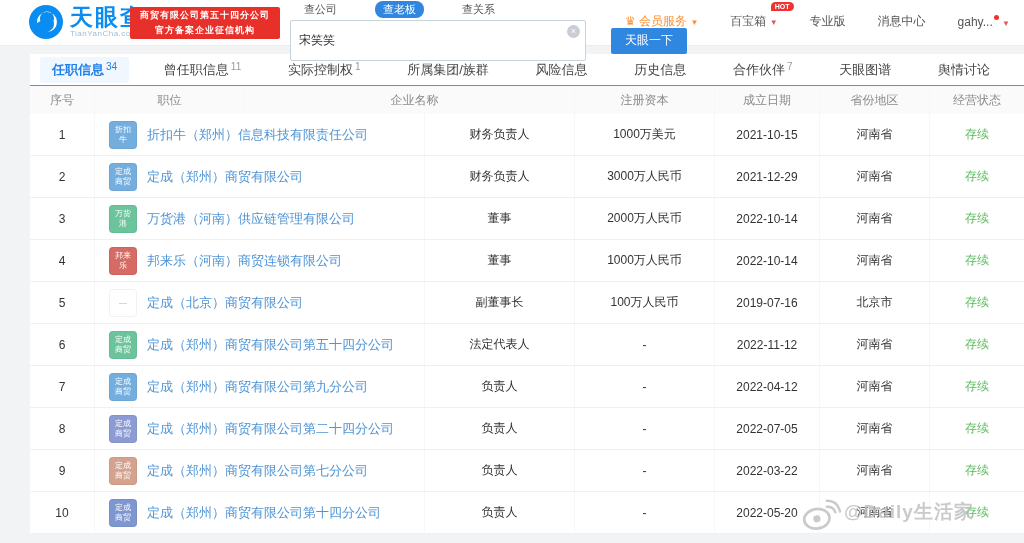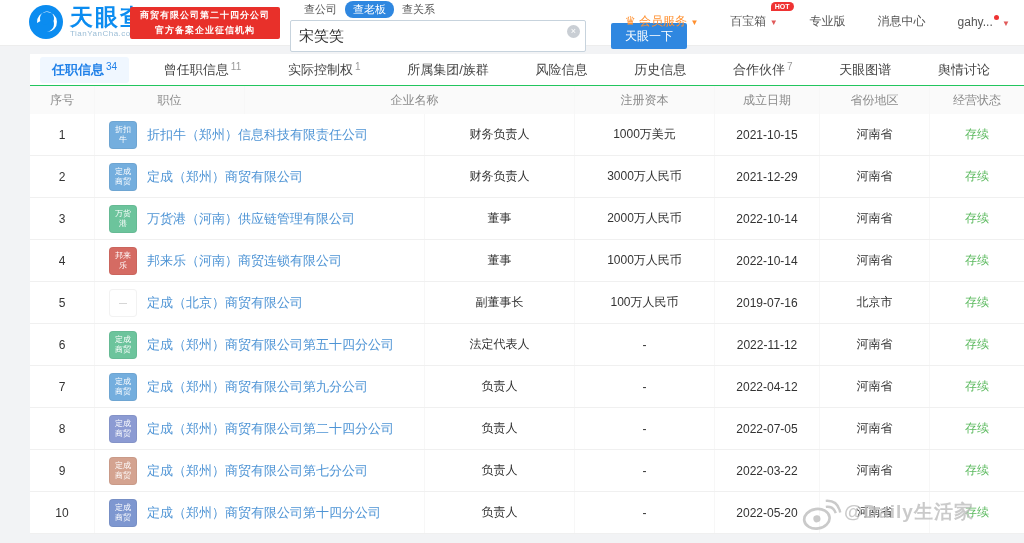--- a/index.html
+++ b/index.html
@@ -8,26 +8,26 @@
 
   
   .topbar { position:absolute; top:0; left:0; width:1024px; height:46px; background:#fff; border-bottom:1px solid #ededed; z-index:5; }
   .brand { position:absolute; left:28px; top:4px; display:flex; align-items:center; }
   .brand-text { margin-left:6px; }
   .brand-name { font-size:23px; font-weight:bold; color:#0b8cf0; letter-spacing:2px; line-height:1; }
   .brand-domain { font-size:8px; color:#9bbdd6; letter-spacing:.5px; }
   .gov-badge { position:absolute; left:130px; top:7px; width:150px; height:32px; background:#e8302a; color:#fff; font-size:9px; font-weight:bold; text-align:center; line-height:15px; letter-spacing:1px; border-radius:2px; padding-top:1px; }
 
   .search-area { position:absolute; left:290px; top:0; }
-  .search-tabs { display:flex; font-size:11px; color:#555; margin:1px 0 2px 6px; }
+  .search-tabs { display:flex; font-size:11px; color:#555; margin:1px 0 2px 6px;gap:30px; }
   .search-tab { padding:1px 8px; cursor:pointer; }
   .search-tab.active { background:#2f87e0; color:#fff; border-radius:8px; }
   .search-row { display:flex; align-items:center; }
   .search-box { position:relative; }
-  .search-input { width:296px; height:32px; border:1px solid #c7d3dd; border-radius:2px; font-size:15px; padding:0 24px 0 8px; color:#333; outline:none; font-family:inherit; }
+  .search-input { width:296px; height:41px; border:1px solid #c7d3dd; border-radius:2px; font-size:12px; padding:0 24px 0 8px; color:#333; outline:none; font-family:inherit; }
   .clear-icon { position:absolute; right:6px; top:5px; width:13px; height:13px; background:#c9ced4; color:#fff; border-radius:50%; font-size:9px; line-height:13px; text-align:center; cursor:pointer; }
   .search-btn { margin-left:25px; height:26px; padding:0 14px; background:#2f87e0; color:#fff; font-size:12px; border:none; border-radius:2px; cursor:pointer; font-family:inherit; }
 
   .top-nav { position:absolute; right:14px; top:13px; display:flex; align-items:center; gap:32px; font-size:12px; color:#555; }
   .nav-item { cursor:pointer; white-space:nowrap; position:relative; }
   .vip { color:#ff8f2e; }
   .caret { font-size:8px; color:#ff8f2e; }
   .caret2 { font-size:8px; color:#e05a5a; }
   .hot-badge { position:absolute; top:-11px; right:-16px; background:#ef3333; color:#fff; font-size:7px; padding:1px 4px; border-radius:5px 5px 5px 0; font-weight:bold; }
   .user-dot { display:inline-block; width:5px; height:5px; background:#ef3333; border-radius:50%; vertical-align:top; margin-left:1px; }
@@ -71,21 +71,21 @@
       <path d="M9 19 a 10 10 0 1 1 10 9 c 6 -2 8 -6 6.5 -11 a 7 7 0 1 0 -13 0 z" fill="#ffffff"></path>
       <circle cx="17" cy="16" r="4.5" fill="#0b8cf0"></circle>
     </svg>
     <div class="brand-text">
       <div class="brand-name">天眼查</div>
       <div class="brand-domain">TianYanCha.com</div>
     </div>
   </div>
 
   <div class="gov-badge">
-    <div>商贸有限公司第二十四分公司</div>
+    <div>商贸有限公司第五十四分公司</div>
     <div>官方备案企业征信机构</div>
   </div>
 
   <div class="search-area">
     <div class="search-tabs">
       <span class="search-tab">查公司</span>
       <span class="search-tab active">查老板</span>
       <span class="search-tab">查关系</span>
     </div>
     <div class="search-row">

